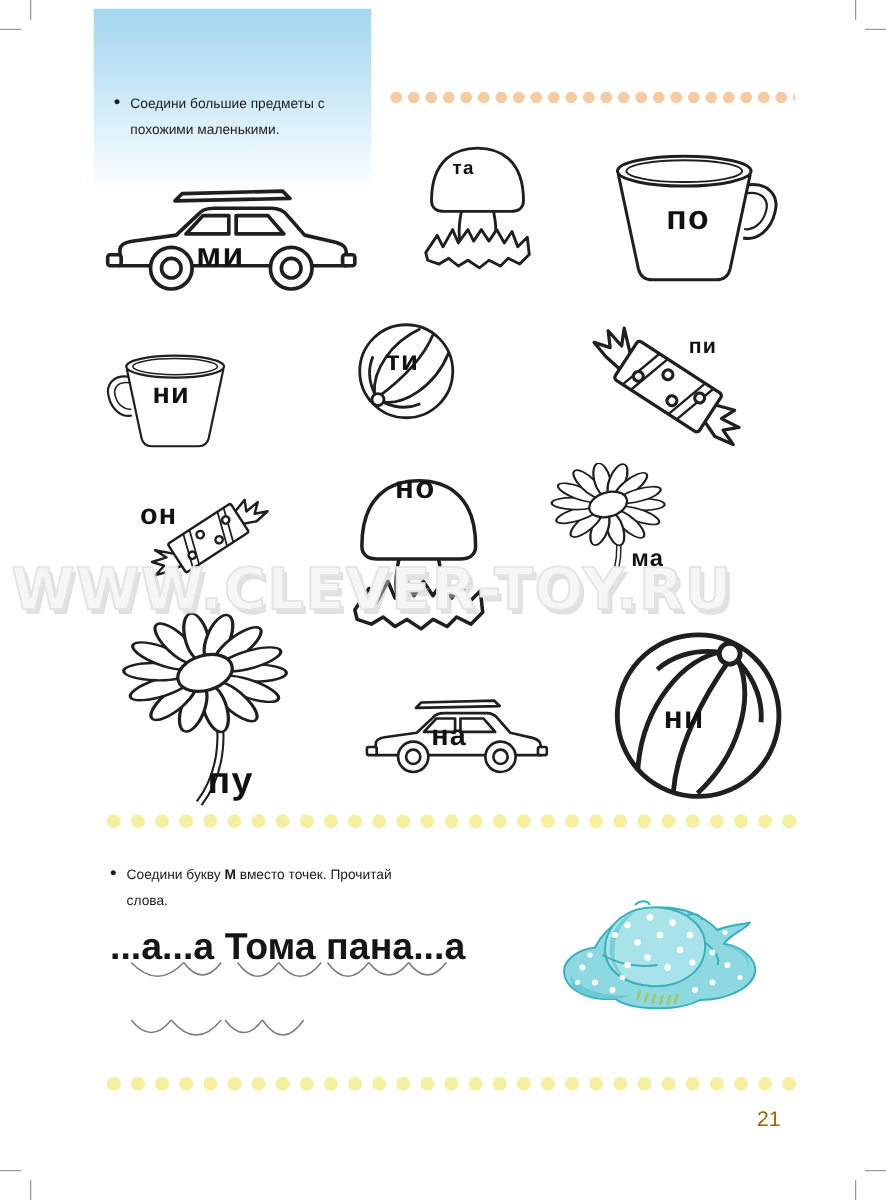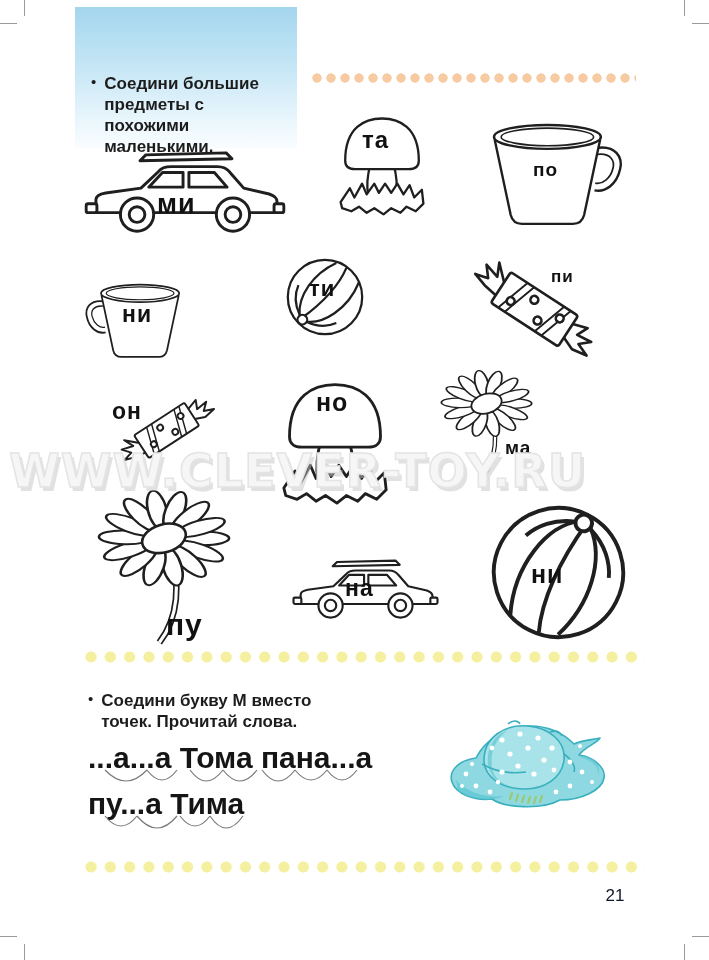--- a/index.html
+++ b/index.html
@@ -7,21 +7,21 @@
     position:relative; width:709px; height:960px; background:#fff;
     font-family:"Liberation Sans", sans-serif; overflow:hidden;
   }
   
   .crop { position:absolute; background:#9a9a9a; }
   
   #task1-box {
     position:absolute; left:75px; top:7px; width:222px; height:141px;
     background:linear-gradient(to bottom,#a4d6ee 0%,#c3e5f5 40%,#e9f6fc 80%,#f9fdff 100%);
   }
-  .instr { font-size:17px; line-height:21px; color:#1c1c1c;font-weight:bold; }
+  .instr { font-size:11px; line-height:21px; color:#1c1c1c; }
   #task1-text-wrap { position:absolute; left:16px; top:66px; width:196px; display:flex; }
   .bullet { font-size:15px; margin-right:8px; color:#1c1c1c; }
   
   .dots { position:absolute; height:12px; background-repeat:repeat-x; }
   #peach-dots { left:310px; top:72px; width:326px;
     background-image:radial-gradient(circle at 7px 6px,#f6cba1 4.4px,rgba(0,0,0,0) 4.9px);
     background-size:14px 12px; }
   .yellow-dots {
     background-image:radial-gradient(circle at 6px 6px,#f5efa0 5.3px,rgba(0,0,0,0) 5.8px);
     background-size:19.3px 12px; }
@@ -40,21 +40,21 @@
     -webkit-text-stroke:1.5px #e4e4e4; text-shadow:3px 4px 0 rgba(195,195,195,0.5);
     z-index:10; pointer-events:none; font-family:"DejaVu Sans", sans-serif;
   }
   
   #task2-wrap { position:absolute; left:88px; top:690px; width:240px; display:flex; }
   #words-line1 { position:absolute; left:88px; top:741px; }
   #words-line2 { position:absolute; left:88px; top:787px; }
   .word-line { font-size:30px; font-weight:bold; color:#151515; letter-spacing:0; white-space:nowrap; }
   .arcs { position:absolute; }
   #page-number { position:absolute; left:595px; top:886px; width:40px; text-align:center;
-    font-size:17px; color:#0f172a; }
+    font-size:17px; color:#a16207; }
   svg.rot { overflow:visible; }
 </style>
 </head>
 <body>
 
 <div id="page">
 
   <div class="crop" style="left:24px;top:0;width:1px;height:16px;"></div>
   <div class="crop" style="left:0;top:23px;width:17px;height:1px;"></div>
   <div class="crop" style="left:684px;top:0;width:1px;height:16px;"></div>
@@ -155,26 +155,26 @@
   <div id="peach-dots" class="dots"></div>
 
   <svg class="item" style="left:84px;top:148px;" width="202" height="92" viewBox="0 0 206 94">
       <use href="#sym-car"></use>
     </svg>
   <span class="syll" style="left:157px;top:189px;font-size:27px;">ми</span>
 
   <svg class="item" style="left:336px;top:113px;" width="92" height="103" viewBox="0 0 120 134">
       <use href="#sym-mushroom"></use>
     </svg>
-  <span class="syll" style="left:362px;top:126px;font-size:24px;">та</span>
+  <span class="syll" style="left:362px;top:126px;font-size:15px;">та</span>
 
   <svg class="item" style="left:482px;top:116px;" width="142" height="112" viewBox="0 0 178 140">
       <use href="#sym-cup"></use>
     </svg>
-  <span class="syll" style="left:533px;top:159px;font-size:19px;">по</span>
+  <span class="syll" style="left:533px;top:159px;font-size:27px;">по</span>
 
   <svg class="item" style="left:84px;top:278px;transform:scaleX(-1);" width="104" height="82" viewBox="0 0 178 140">
       <use href="#sym-cup"></use>
     </svg>
   <span class="syll" style="left:122px;top:301px;font-size:23px;">ни</span>
 
   <svg class="item rot" style="left:285px;top:257px;transform:rotate(225deg);" width="80" height="80" viewBox="0 0 100 100">
       <use href="#sym-ball"></use>
     </svg>
   <span class="syll" style="left:309px;top:276px;font-size:22px;">ти</span>
@@ -185,21 +185,21 @@
   <span class="syll" style="left:551px;top:267px;font-size:17px;">пи</span>
 
   <svg class="item rot" style="left:111px;top:394px;transform:rotate(-33deg);" width="112" height="74" viewBox="0 0 172 112">
       <use href="#sym-candy"></use>
     </svg>
   <span class="syll" style="left:112px;top:398px;font-size:23px;">он</span>
 
   <svg class="item" style="left:278px;top:378px;" width="114" height="127" viewBox="0 0 120 134">
       <use href="#sym-mushroom"></use>
     </svg>
-  <span class="syll" style="left:316px;top:388px;font-size:25px;">но</span>
+  <span class="syll" style="left:316px;top:376px;font-size:25px;">но</span>
 
   <svg class="item" style="left:438px;top:370px;" width="97" height="111" viewBox="0 0 150 172">
       <use href="#sym-daisy"></use>
     </svg>
   <span class="syll" style="left:505px;top:437px;font-size:19px;">ма</span>
 
   <div id="watermark">WWW.CLEVER-TOY.RU</div>
 
   <svg class="item" style="left:94px;top:490px;" width="140" height="160" viewBox="0 0 150 172">
       <use href="#sym-daisy"></use>
@@ -229,21 +229,20 @@
       <path d="M5,2 Q26,24 47,2"></path>
       <path d="M47,2 Q62,22 77,2"></path>
       <path d="M90,2 Q106,24 123,2"></path>
       <path d="M123,2 Q140,24 157,2"></path>
       <path d="M162,2 Q178,24 195,2"></path>
       <path d="M195,2 Q211,22 227,2"></path>
       <path d="M227,2 Q242,22 257,2"></path>
     </g>
   </svg>
 
-  <div id="words-line2" class="word-line">пу...а Тима</div>
   <svg class="arcs" style="left:100px;top:814px;" width="150" height="22" viewBox="0 0 150 22">
     <g fill="none" stroke="#7a7a7a" stroke-width="1.2">
       <path d="M5,2 Q21,22 37,2"></path>
       <path d="M37,2 Q57,26 77,2"></path>
       <path d="M80,2 Q95,22 110,2"></path>
       <path d="M110,2 Q126,26 143,2"></path>
     </g>
   </svg>
 
   <svg class="item" style="left:446px;top:700px;" width="172" height="124" viewBox="0 0 172 124">

